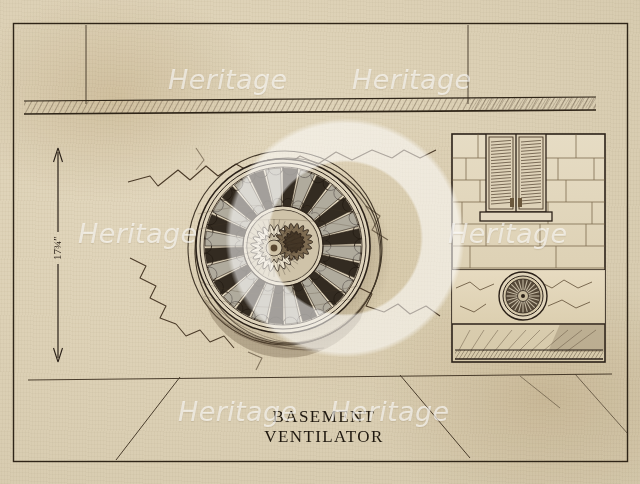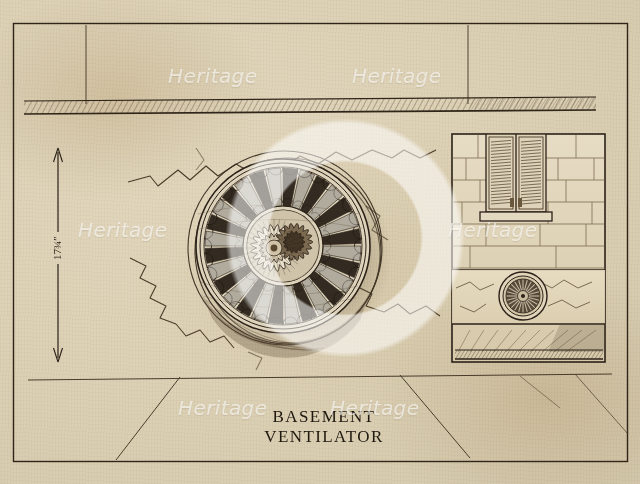--- a/index.html
+++ b/index.html
@@ -32,21 +32,21 @@
   }
 
   svg.art{position:absolute;left:0;top:0;width:640px;height:484px;}
 
   
   .wm-layer{position:absolute;inset:0;pointer-events:none;}
   .wm-text{
     position:absolute;
     font-family:"DejaVu Sans",sans-serif;
     font-style:italic;font-weight:400;
-    font-size:20px;letter-spacing:.4px;
+    font-size:27px;letter-spacing:.4px;
     color:rgba(255,255,255,.62);
     white-space:nowrap;
     text-shadow:0 1px 1px rgba(120,100,70,.16);
   }
   .wm-ring{
     position:absolute;
     border-radius:50%;
     background:rgba(255,255,255,.46);
   }
   .wm-ring.inner-cut{

